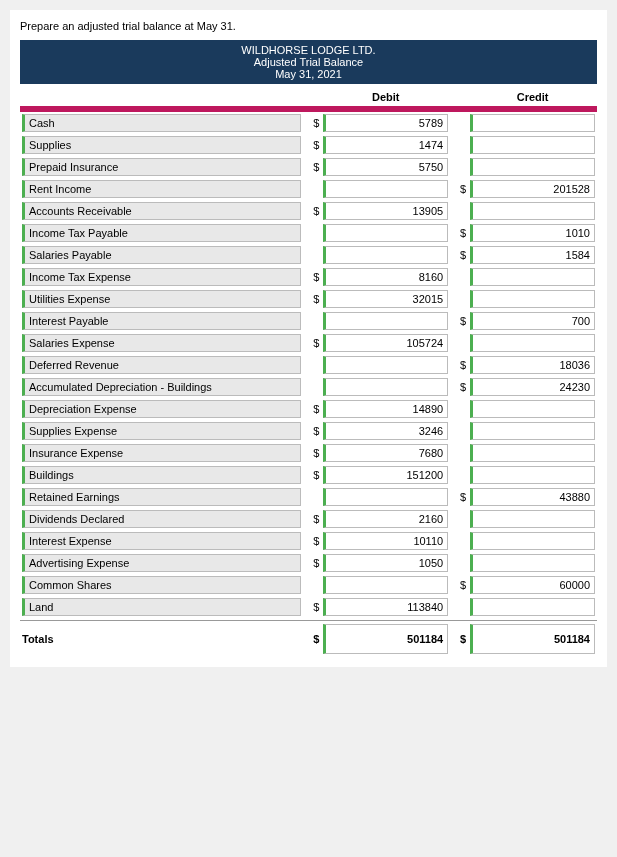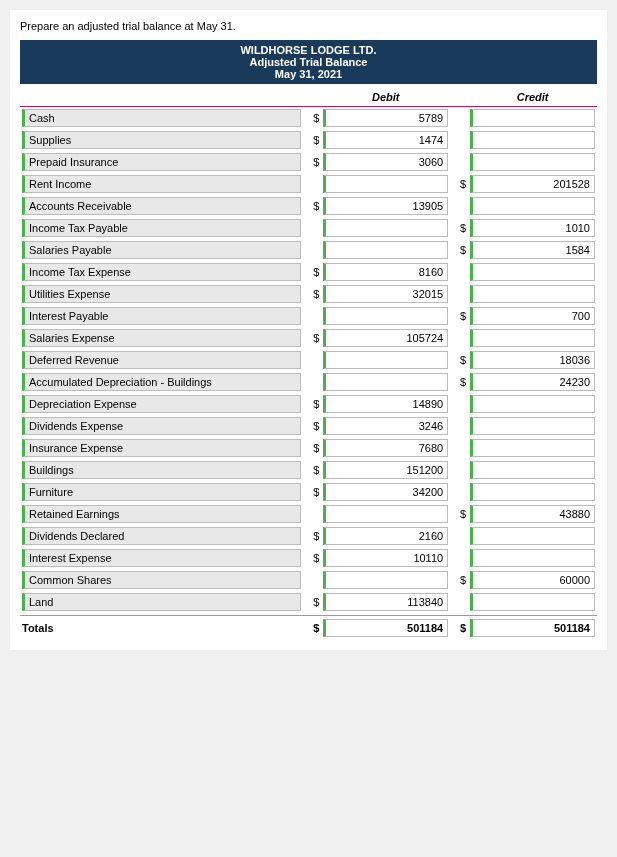--- a/index.html
+++ b/index.html
@@ -24,33 +24,32 @@
       width: 100%;
       border-collapse: collapse;
       margin-bottom: 4px;
     }
     .header-cell {
       background: #1a3a5c;
       color: white;
       text-align: center;
       padding: 4px 2px;
       font-size: 11px;
-      font-weight: bold;
+      font-weight: normal;
     }
     .main-table {
       width: 100%;
       border-collapse: collapse;
     }
     .col-header-row td {
       padding: 3px 4px;
       font-weight: bold;
       text-align: center;
       font-size: 11px;
-      border-bottom: 1px solid #be185d;
-      font-style: italic;
+      border-bottom: 6px solid #be185d;
     }
     .col-header-row .debit-col {
       text-align: center;
     }
     .col-header-row .credit-col {
       text-align: center;
     }
     .data-row td {
       padding: 2px 2px;
       vertical-align: middle;
@@ -92,21 +91,21 @@
       vertical-align: middle;
     }
     .totals-label {
       width: 220px;
       font-weight: bold;
     }
     .totals-value-box {
       background: white;
       border: 1px solid #bbb;
       border-left: 3px solid #4caf50;
-      padding: 2px 4px;
+      padding: 14px 4px;
       height: 18px;
       text-align: right;
       display: flex;
       align-items: center;
       justify-content: flex-end;
       min-width: 80px;
       font-weight: bold;
     }
     table { border-spacing: 0; }
   </style>
@@ -210,21 +209,21 @@
       </colgroup>
       <tbody>
           <tr class="data-row">
         <td class="label-cell">
           <div class="label-box">
             <span>Prepaid Insurance</span>
           </div>
         </td>
         <td class="dollar-sign">$</td>
         <td>
-          <div class="value-box">3060</div>
+          <div class="value-box">5750</div>
         </td>
         <td class="dollar-sign"></td>
         <td>
           <div class="value-box"></div>
         </td>
       </tr>
     </tbody>
       </table>
       <table class="main-table">
       <colgroup>
@@ -517,21 +516,21 @@
         <col style="width:220px">
         <col style="width:14px">
         <col style="width:100px">
         <col style="width:14px">
         <col style="width:100px">
       </colgroup>
       <tbody>
           <tr class="data-row">
         <td class="label-cell">
           <div class="label-box">
-            <span>Dividends Expense</span>
+            <span>Supplies Expense</span>
           </div>
         </td>
         <td class="dollar-sign">$</td>
         <td>
           <div class="value-box">3246</div>
         </td>
         <td class="dollar-sign"></td>
         <td>
           <div class="value-box"></div>
         </td>
@@ -595,46 +594,20 @@
         <col style="width:220px">
         <col style="width:14px">
         <col style="width:100px">
         <col style="width:14px">
         <col style="width:100px">
       </colgroup>
       <tbody>
           <tr class="data-row">
         <td class="label-cell">
           <div class="label-box">
-            <span>Furniture</span>
-          </div>
-        </td>
-        <td class="dollar-sign">$</td>
-        <td>
-          <div class="value-box">34200</div>
-        </td>
-        <td class="dollar-sign"></td>
-        <td>
-          <div class="value-box"></div>
-        </td>
-      </tr>
-    </tbody>
-      </table>
-      <table class="main-table">
-      <colgroup>
-        <col style="width:220px">
-        <col style="width:14px">
-        <col style="width:100px">
-        <col style="width:14px">
-        <col style="width:100px">
-      </colgroup>
-      <tbody>
-          <tr class="data-row">
-        <td class="label-cell">
-          <div class="label-box">
             <span>Retained Earnings</span>
           </div>
         </td>
         <td class="dollar-sign"></td>
         <td>
           <div class="value-box"></div>
         </td>
         <td class="dollar-sign">$</td>
         <td>
           <div class="value-box">43880</div>
@@ -679,20 +652,46 @@
       <tbody>
           <tr class="data-row">
         <td class="label-cell">
           <div class="label-box">
             <span>Interest Expense</span>
           </div>
         </td>
         <td class="dollar-sign">$</td>
         <td>
           <div class="value-box">10110</div>
+        </td>
+        <td class="dollar-sign"></td>
+        <td>
+          <div class="value-box"></div>
+        </td>
+      </tr>
+    </tbody>
+      </table>
+      <table class="main-table">
+      <colgroup>
+        <col style="width:220px">
+        <col style="width:14px">
+        <col style="width:100px">
+        <col style="width:14px">
+        <col style="width:100px">
+      </colgroup>
+      <tbody>
+          <tr class="data-row">
+        <td class="label-cell">
+          <div class="label-box">
+            <span>Advertising Expense</span>
+          </div>
+        </td>
+        <td class="dollar-sign">$</td>
+        <td>
+          <div class="value-box">1050</div>
         </td>
         <td class="dollar-sign"></td>
         <td>
           <div class="value-box"></div>
         </td>
       </tr>
     </tbody>
       </table>
       <table class="main-table">
       <colgroup>

